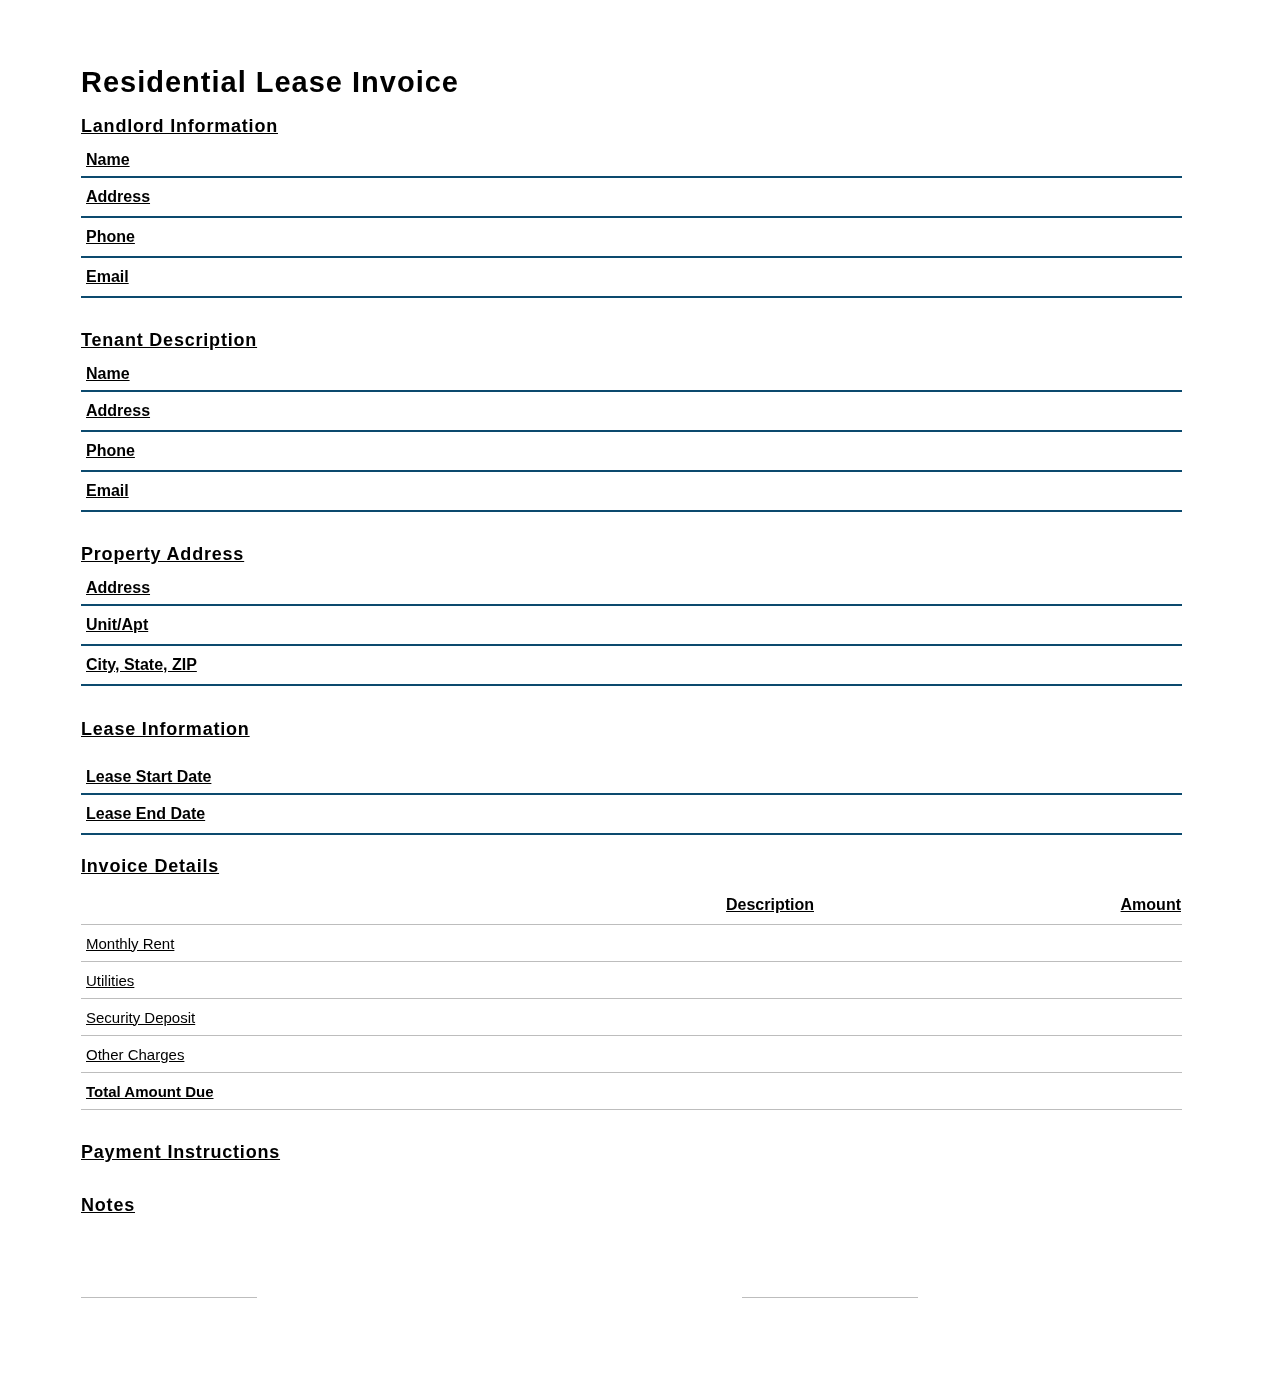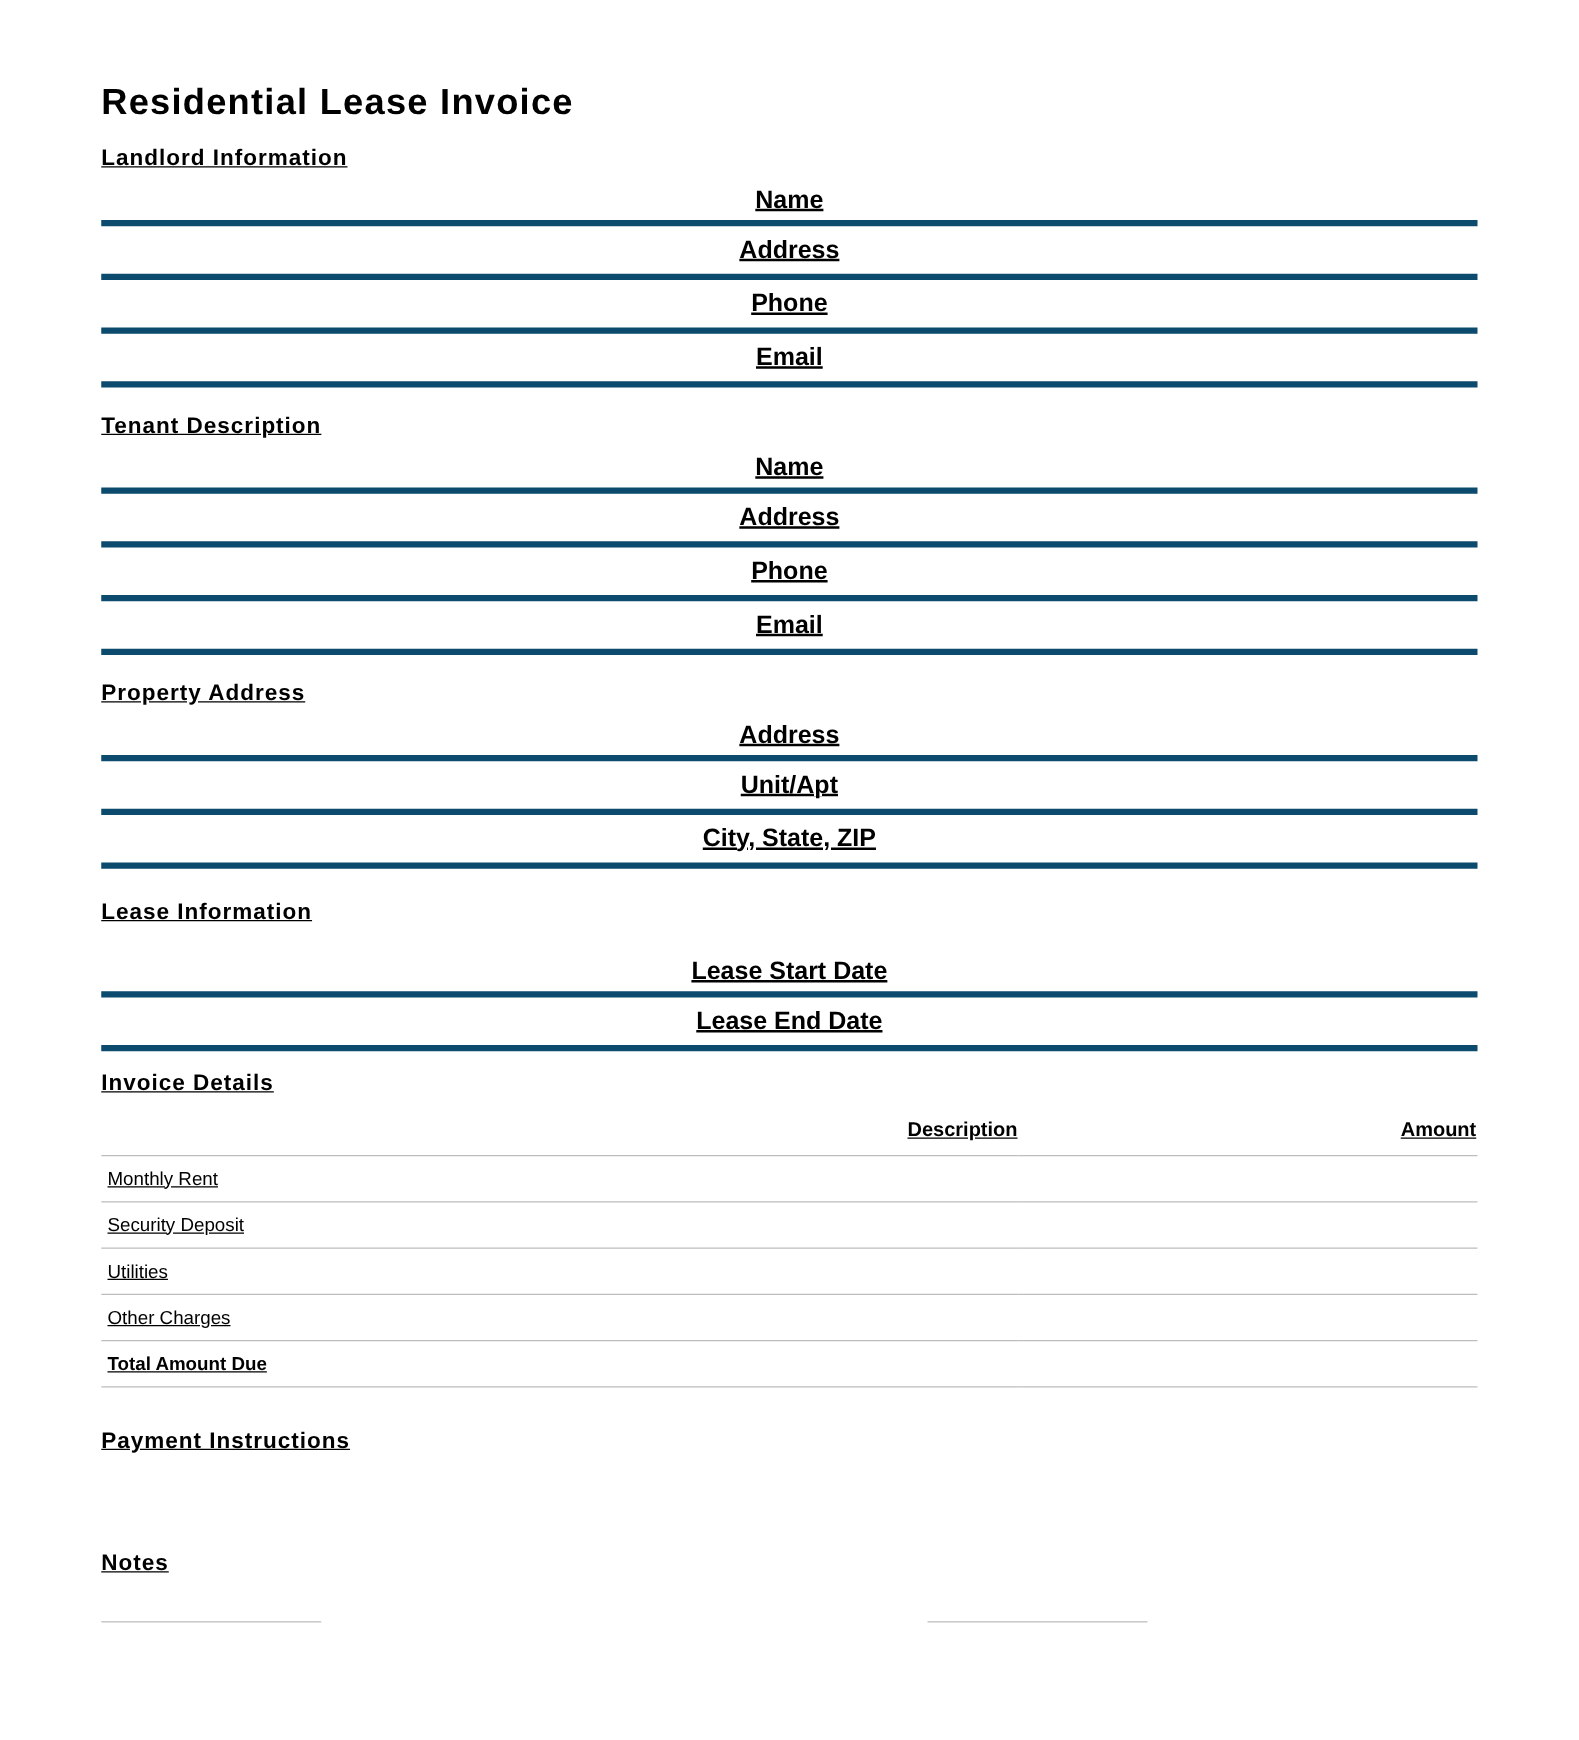--- a/index.html
+++ b/index.html
@@ -13,22 +13,22 @@
     text-align: left; font-size: 29px; font-weight: bold; letter-spacing: 1px;
     line-height: 40px;
   }
   .section { position: absolute; left: 0; width: 1101px; text-decoration: underline; }
   .section h2 {
     margin: 0; font-size: 18px; font-weight: bold; letter-spacing: 0.8px;
     line-height: 24px; height: 24px;
   }
   table { border-collapse: collapse; width: 1101px; }
   .info td {
-    font-size: 20px; font-weight: bold; padding: 0 5px; height: 38px;
-    border-bottom: 5px solid #0c4a6e; vertical-align: middle; text-align: center;
+    font-size: 16px; font-weight: bold; padding: 0 5px; height: 38px;
+    border-bottom: 2px solid #0c4a6e; vertical-align: middle;
   }
   .info tr:first-child td { height: 32px; padding-top: 0; }
   .inv th {
     font-size: 16px; font-weight: bold; height: 36px; border-bottom: 1px solid #bdbdbd;
     text-align: right; vertical-align: middle;
   }
   .inv td {
     font-size: 15px; padding: 0 5px; height: 36px; border-bottom: 1px solid #bdbdbd;
     vertical-align: middle;
   }
@@ -118,42 +118,42 @@
       <tbody>
           <tr>
         <th style="width:732px;">Description</th>
         <th>Amount</th>
       </tr>
       <tr>
             <td>Monthly Rent</td>
             <td></td>
           </tr>
       <tr>
-            <td>Security Deposit</td>
+            <td>Utilities</td>
             <td></td>
           </tr>
       <tr>
-            <td>Utilities</td>
+            <td>Security Deposit</td>
             <td></td>
           </tr>
       <tr>
             <td>Other Charges</td>
             <td></td>
           </tr>
       <tr>
             <td class="total">Total Amount Due</td>
             <td></td>
           </tr>
     </tbody>
       </table>
   </div>
 
   <div class="section" style="top:1140px;">
     <h2>Payment Instructions</h2>
   </div>
 
-  <div class="section" style="top:1193px;margin-top:45px;">
+  <div class="section" style="top:1193px;">
     <h2>Notes</h2>
   </div>
 </div>
 
 <div class="sig" style="left:81px;"></div>
 <div class="sig" style="left:742px;"></div>
 
 </body></html>

